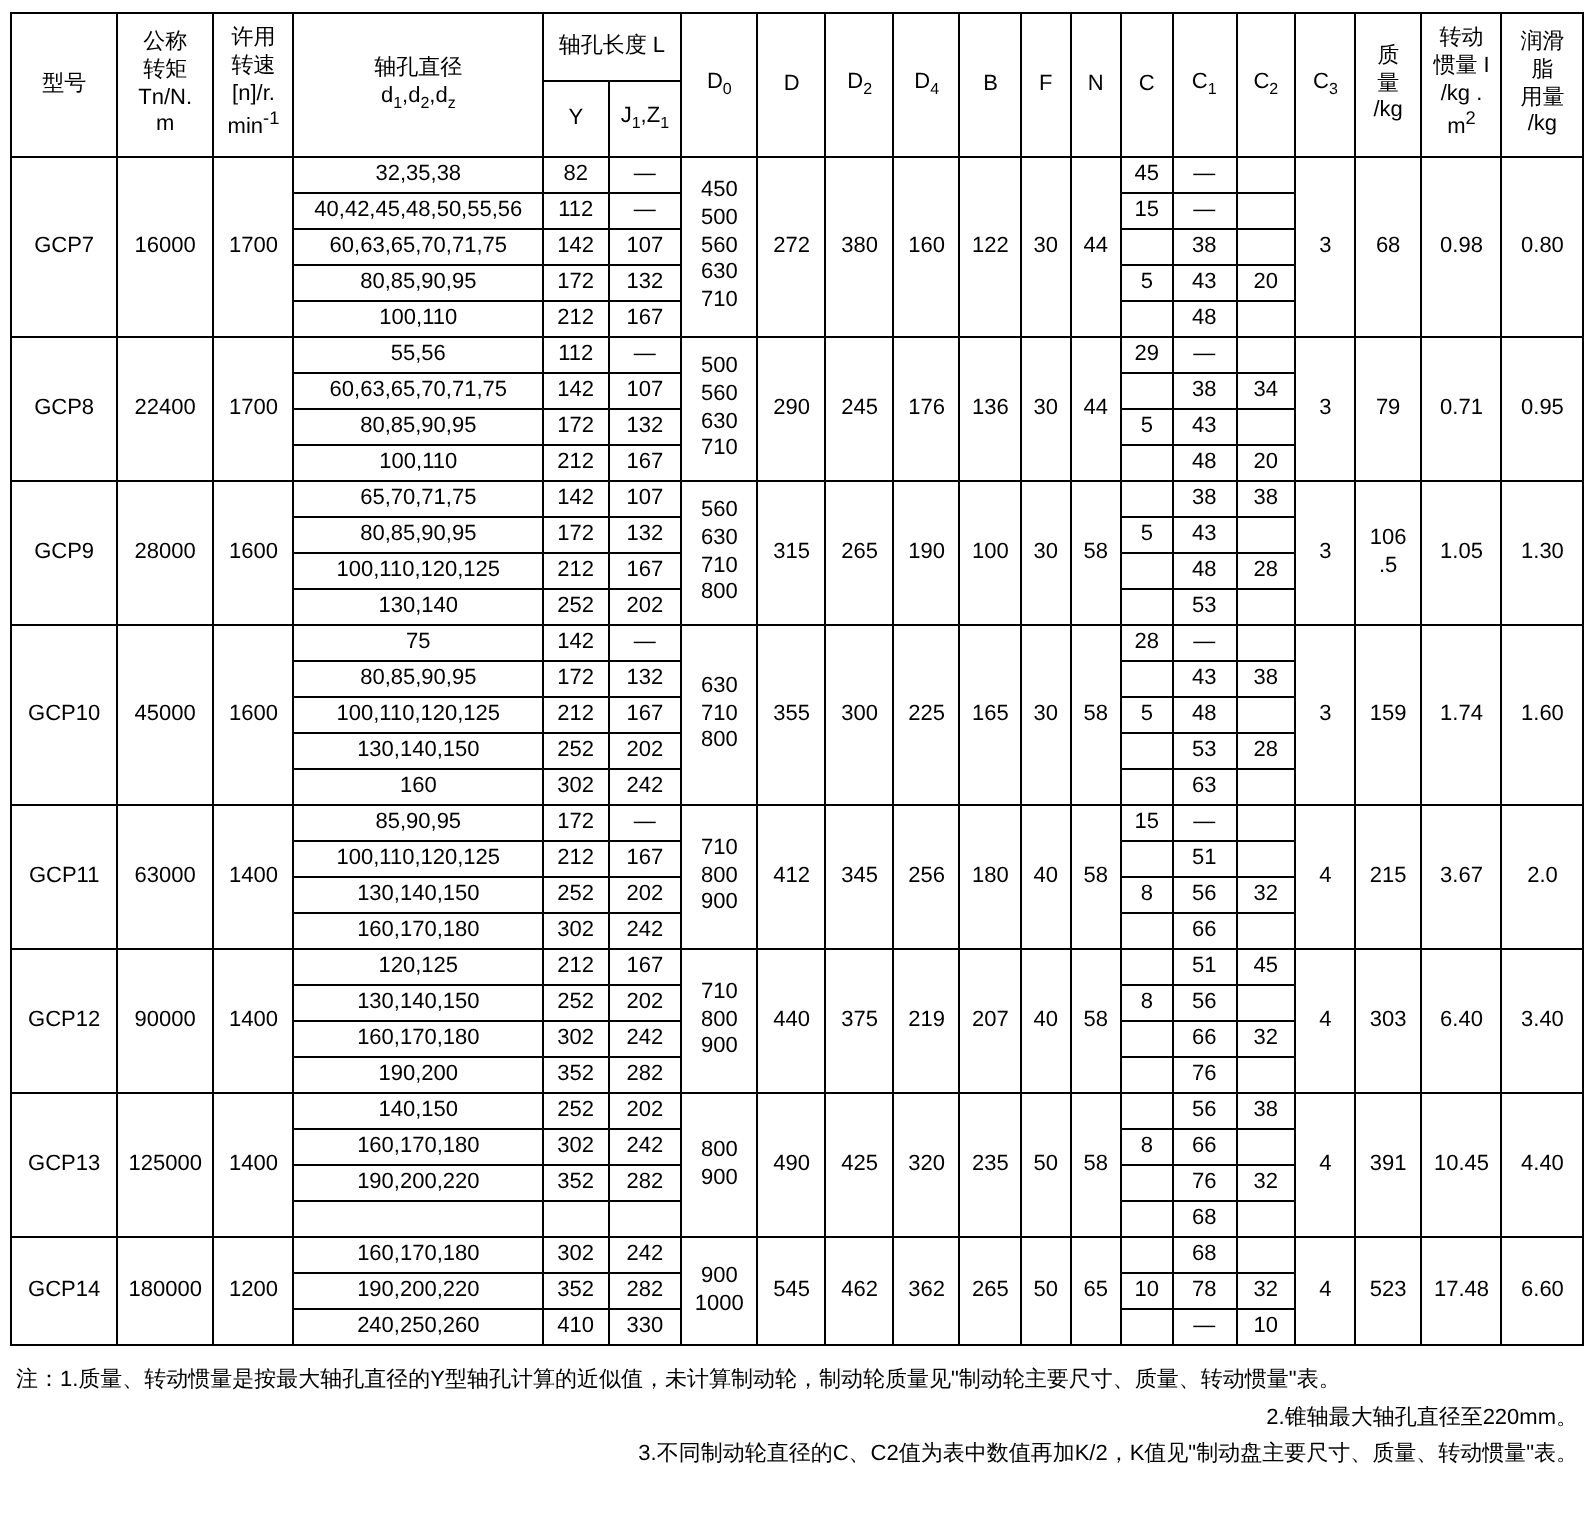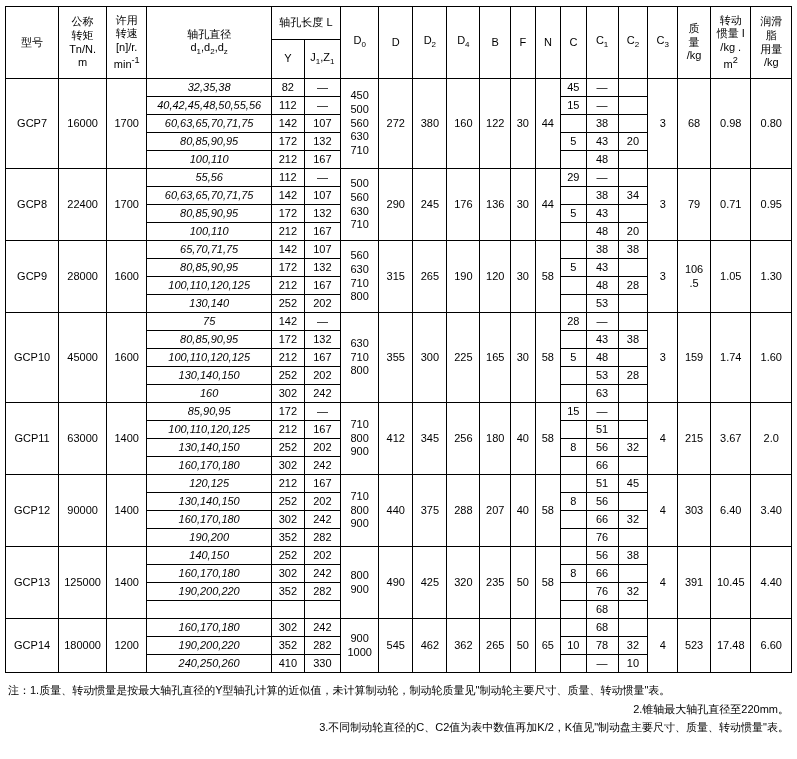--- a/index.html
+++ b/index.html
@@ -26,21 +26,21 @@
     padding:0;
     line-height:1.25;
     box-sizing:border-box;
   }
   thead td{
     font-size:11px;
     padding:2px 1px;
     line-height:1.3;
   }
   .hdr-tall{height:72px;}
-  .cell-h{height:18px;font-style:italic;}
+  .cell-h{height:18px;}
   .model{font-size:12px;}
   .notes{
     margin:8px 8px 10px 8px;
     font-size:11px;
     line-height:1.7;
     color:#000;
   }
   .notes div{white-space:nowrap;}
   .notes .ind{padding-left:14px;text-align:right;}
   sub{font-size:8px;}
@@ -205,21 +205,21 @@
           <td rowspan="4" class="model">GCP9</td>
           <td rowspan="4">28000</td>
           <td rowspan="4">1600</td>
           <td class="cell-h">65,70,71,75</td>
           <td>142</td>
           <td>107</td>
           <td rowspan="4">560<br>630<br>710<br>800</td>
           <td rowspan="4">315</td>
           <td rowspan="4">265</td>
           <td rowspan="4">190</td>
-          <td rowspan="4">120</td>
+          <td rowspan="4">100</td>
           <td rowspan="4">30</td>
           <td rowspan="4">58</td>
           <td></td>
           <td>38</td>
           <td>38</td>
           <td rowspan="4">3</td>
           <td rowspan="4">106<br>.5</td>
           <td rowspan="4">1.05</td>
           <td rowspan="4">1.30</td>
         </tr>
@@ -350,21 +350,21 @@
         <tr>
           <td rowspan="4" class="model">GCP12</td>
           <td rowspan="4">90000</td>
           <td rowspan="4">1400</td>
           <td class="cell-h">120,125</td>
           <td>212</td>
           <td>167</td>
           <td rowspan="4">710<br>800<br>900</td>
           <td rowspan="4">440</td>
           <td rowspan="4">375</td>
-          <td rowspan="4">288</td>
+          <td rowspan="4">219</td>
           <td rowspan="4">207</td>
           <td rowspan="4">40</td>
           <td rowspan="4">58</td>
           <td></td>
           <td>51</td>
           <td>45</td>
           <td rowspan="4">4</td>
           <td rowspan="4">303</td>
           <td rowspan="4">6.40</td>
           <td rowspan="4">3.40</td>

